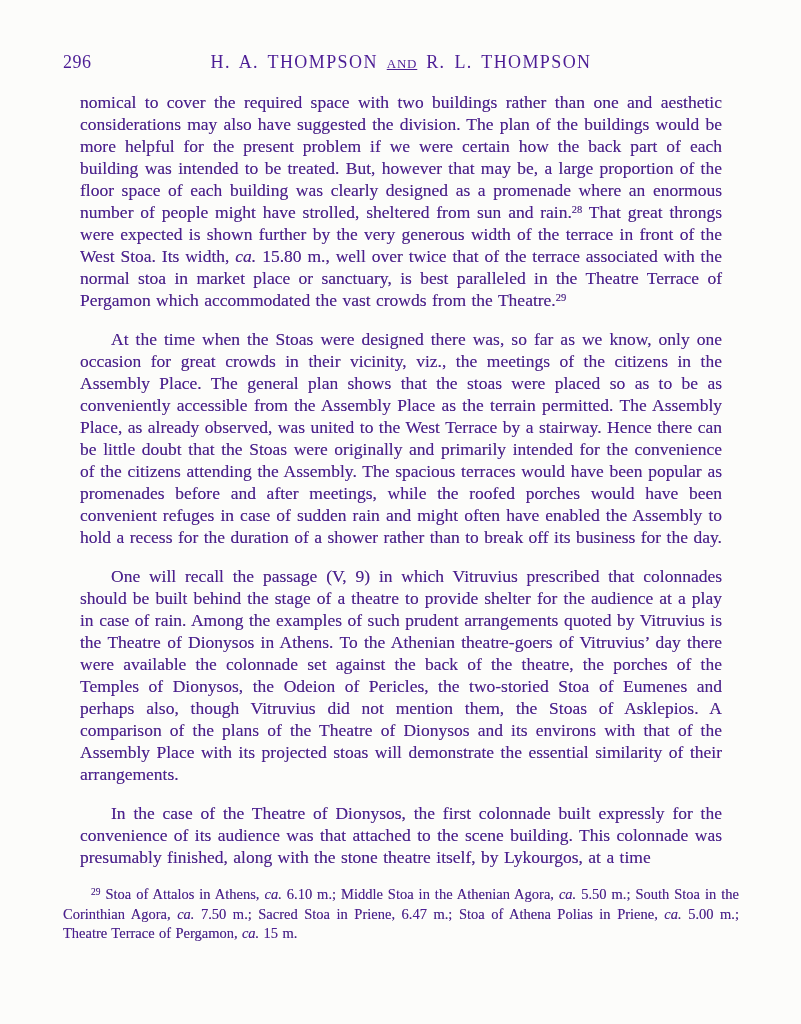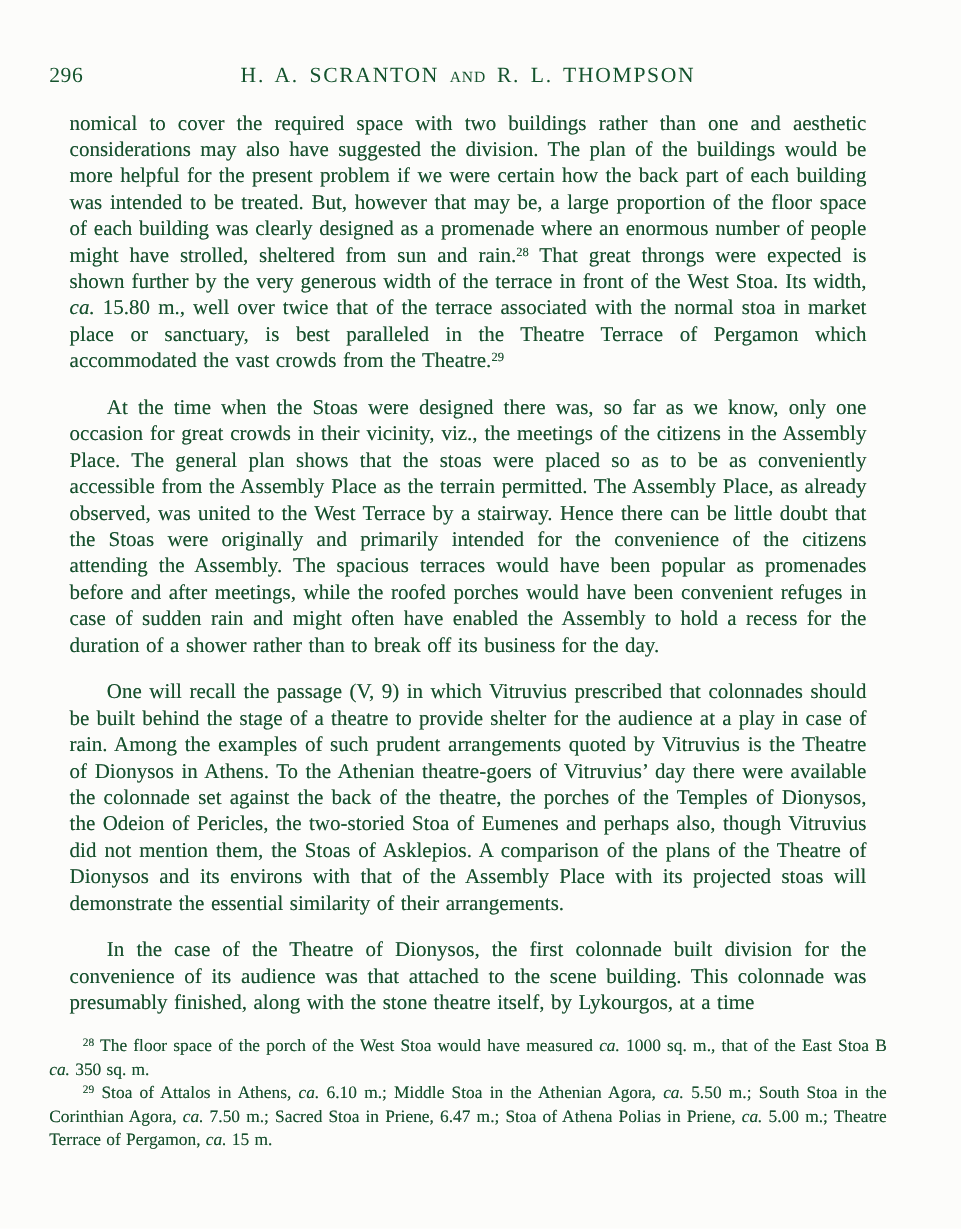--- a/index.html
+++ b/index.html
@@ -7,23 +7,23 @@
     margin: 0;
     padding: 0;
     background: #ffffff;
   }
   .page {
     position: relative;
     width: 801px;
     height: 1024px;
     box-sizing: border-box;
     background: #fcfcfa;
-    padding: 52px 62px 0 41px;
+    padding: 52px 62px 0 63px;
     font-family: "Liberation Serif", "DejaVu Serif", serif;
-    color: #14532d;
+    color: #4c1d95;
     overflow: hidden;
   }
   .running-head {
     position: relative;
     height: 22px;
     margin-bottom: 16px;
     font-size: 18px;
   }
   .page-num {
     position: absolute;
@@ -34,20 +34,21 @@
   .authors {
     display: block;
     text-align: center;
     letter-spacing: 1.4px;
     word-spacing: 3px;
     white-space: nowrap;
   }
   .authors .sc {
     font-variant: small-caps;
     letter-spacing: 0.8px;
+    text-decoration: underline;
   }
   .body-text {
     font-size: 17.5px;
     line-height: 22px;
     text-align: justify;
     word-spacing: 0.06em;
     text-shadow: 0 0 0.35px rgba(20,20,20,0.45);
   }
   .para {
     margin: 17px;
@@ -84,28 +85,27 @@
     top: -4.5px;
   }
 </style>
 </head>
 <body>
 
 <div class="page">
 
   <div class="running-head">
     <span class="page-num">296</span>
-    <span class="authors"><span>H. A. SCRANTON </span><span class="sc">and</span><span> R. L. THOMPSON</span></span>
+    <span class="authors"><span>H. A. THOMPSON </span><span class="sc">and</span><span> R. L. THOMPSON</span></span>
   </div>
 
   <div class="body-text">
     <p class="para"><span>nomical to cover the required space with two buildings rather than one and aesthetic considerations may also have suggested the division. The plan of the buildings would be more helpful for the present problem if we were certain how the back part of each building was intended to be treated. But, however that may be, a large proportion of the floor space of each building was clearly designed as a promenade where an enormous number of people might have strolled, sheltered from sun and rain.</span><sup class="fn-ref">28</sup><span> That great throngs were expected is shown further by the very generous width of the terrace in front of the West Stoa. Its width, </span><em>ca.</em><span> 15.80 m., well over twice that of the terrace associated with the normal stoa in market place or sanctuary, is best paralleled in the Theatre Terrace of Pergamon which accommodated the vast crowds from the Theatre.</span><sup class="fn-ref">29</sup></p>
     <p class="para indent"><span>At the time when the Stoas were designed there was, so far as we know, only one occasion for great crowds in their vicinity, viz., the meetings of the citizens in the Assembly Place. The general plan shows that the stoas were placed so as to be as conveniently accessible from the Assembly Place as the terrain permitted. The Assembly Place, as already observed, was united to the West Terrace by a stairway. Hence there can be little doubt that the Stoas were originally and primarily intended for the convenience of the citizens attending the Assembly. The spacious terraces would have been popular as promenades before and after meetings, while the roofed porches would have been convenient refuges in case of sudden rain and might often have enabled the Assembly to hold a recess for the duration of a shower rather than to break off its business for the day.</span></p>
     <p class="para indent"><span>One will recall the passage (V, 9) in which Vitruvius prescribed that colonnades should be built behind the stage of a theatre to provide shelter for the audience at a play in case of rain. Among the examples of such prudent arrangements quoted by Vitruvius is the Theatre of Dionysos in Athens. To the Athenian theatre-goers of Vitruvius’ day there were available the colonnade set against the back of the theatre, the porches of the Temples of Dionysos, the Odeion of Pericles, the two-storied Stoa of Eumenes and perhaps also, though Vitruvius did not mention them, the Stoas of Asklepios. A comparison of the plans of the Theatre of Dionysos and its environs with that of the Assembly Place with its projected stoas will demonstrate the essential similarity of their arrangements.</span></p>
-    <p class="para indent"><span>In the case of the Theatre of Dionysos, the first colonnade built division for the convenience of its audience was that attached to the scene building. This colonnade was presumably finished, along with the stone theatre itself, by Lykourgos, at a time</span></p>
+    <p class="para indent"><span>In the case of the Theatre of Dionysos, the first colonnade built expressly for the convenience of its audience was that attached to the scene building. This colonnade was presumably finished, along with the stone theatre itself, by Lykourgos, at a time</span></p>
   </div>
 
   <div class="footnotes">
-    <p class="footnote"><sup class="fn-ref">28</sup><span> The floor space of the porch of the West Stoa would have measured </span><em>ca.</em><span> 1000 sq. m., that of the East Stoa B </span><em>ca.</em><span> 350 sq. m.</span></p>
     <p class="footnote"><sup class="fn-ref">29</sup><span> Stoa of Attalos in Athens, </span><em>ca.</em><span> 6.10 m.; Middle Stoa in the Athenian Agora, </span><em>ca.</em><span> 5.50 m.; South Stoa in the Corinthian Agora, </span><em>ca.</em><span> 7.50 m.; Sacred Stoa in Priene, 6.47 m.; Stoa of Athena Polias in Priene, </span><em>ca.</em><span> 5.00 m.; Theatre Terrace of Pergamon, </span><em>ca.</em><span> 15 m.</span></p>
   </div>
 
 </div>
 
 </body></html>

